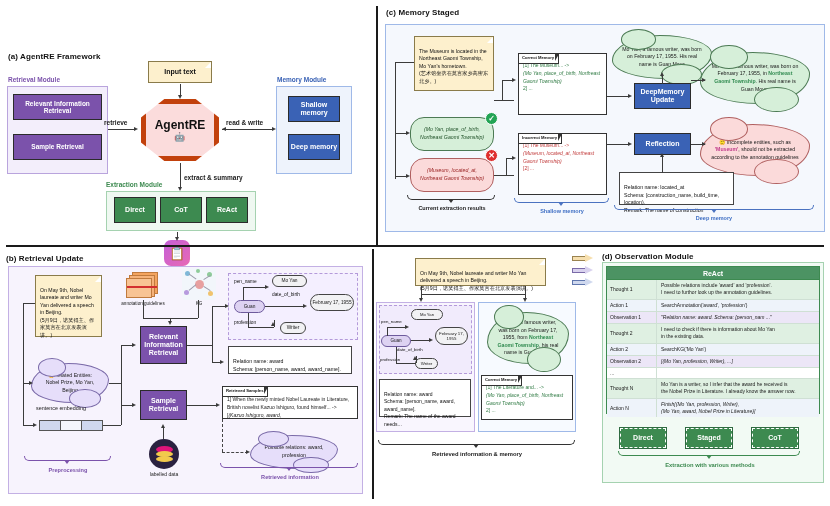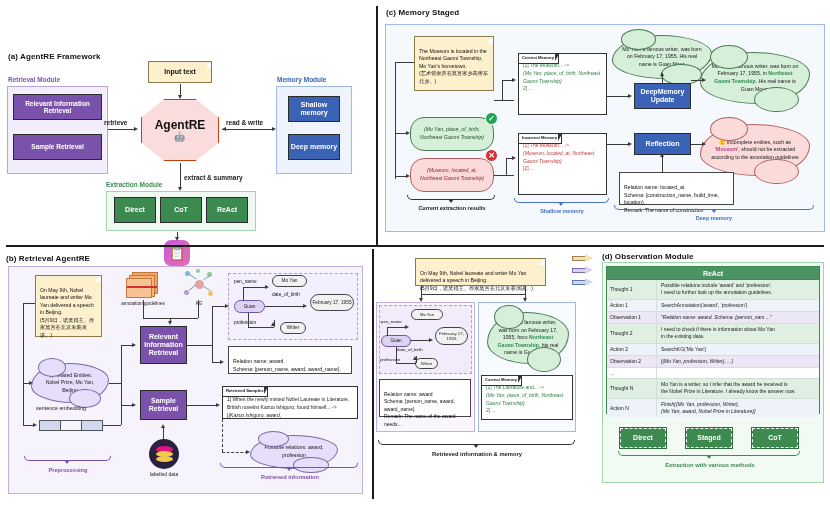--- a/index.html
+++ b/index.html
@@ -103,21 +103,21 @@
   .bracetick{ position:absolute; width:0;height:0;
     border-left:3px solid transparent;border-right:3px solid transparent;border-top:4px solid #333;}
   .bracetick-b{ border-top-color:#4a72c0;}
   .bracetick-p{ border-top-color:#7b52ab;}
   .bracetick-g{ border-top-color:#3d8a50;}
 
   .divider{ position:absolute; background:#1a1a1a; }
 
   
   .octagon{
-    position:absolute; background:#fbdcdc; border:1px solid #c2410c;
+    position:absolute; background:#fbdcdc; border:5px solid #c2410c;
     clip-path: polygon(30% 0,70% 0,100% 30%,100% 70%,70% 100%,30% 100%,0 70%,0 30%);
     display:flex; flex-direction:column; align-items:center; justify-content:center;
   }
   .modtitle{ position:absolute; font-size:6.5px; font-weight:bold; }
   .region{ position:absolute; border:1px solid; }
 
   
   .kgnode{
     position:absolute; display:flex; align-items:center; justify-content:center;
     text-align:center; border:1px solid #444; border-radius:12px;
@@ -319,21 +319,21 @@
   <div class="brace-b" style="left:234px;top:205px;width:200px;height:5px;"></div>
   <div class="bracetick bracetick-b" style="left:331px;top:209px;"></div>
   <div class="lbl" style="left:234px;top:215px;width:200px;text-align:center;font-weight:bold;color:#3f6fc4;font-size:5.5px;">Deep memory</div>
 </div>
 
 <div class="divider" style="left:6px;top:245px;width:818px;height:1.5px;"></div>
 <div class="divider" style="left:376px;top:6px;width:1.5px;height:239px;"></div>
 <div class="divider" style="left:372px;top:249px;width:1.5px;height:250px;"></div>
 
 <div class="panel" style="left:0;top:248px;width:372px;height:258px;">
-  <div class="ptitle" style="position:absolute;left:6px;top:6px;">(b) Retrieval AgentRE</div>
+  <div class="ptitle" style="position:absolute;left:6px;top:6px;">(b) Retrieval Update</div>
   <div style="position:absolute;left:8px;top:18px;width:355px;height:228px;border:1px solid #c3b0e4;background:#f7f3fd;"></div>
 
   <div class="note" style="left:35px;top:27px;width:67px;height:62px;white-space:pre-line;">
     <span>On May 9th, Nobel laureate and writer Mo Yan delivered a speech in Beijing.
 (5月9日，诺奖得主、作家莫言在北京发表演讲。)</span>
   </div>
 
   <div style="position:absolute;left:126px;top:24px;width:34px;height:27px;">
     <div style="position:absolute;left:6px;top:0;width:26px;height:22px;background:#f4a460;border:1px solid #c07a3e;"></div>
     <div style="position:absolute;left:3px;top:3px;width:26px;height:22px;background:#f6b27a;border:1px solid #c07a3e;"></div>

